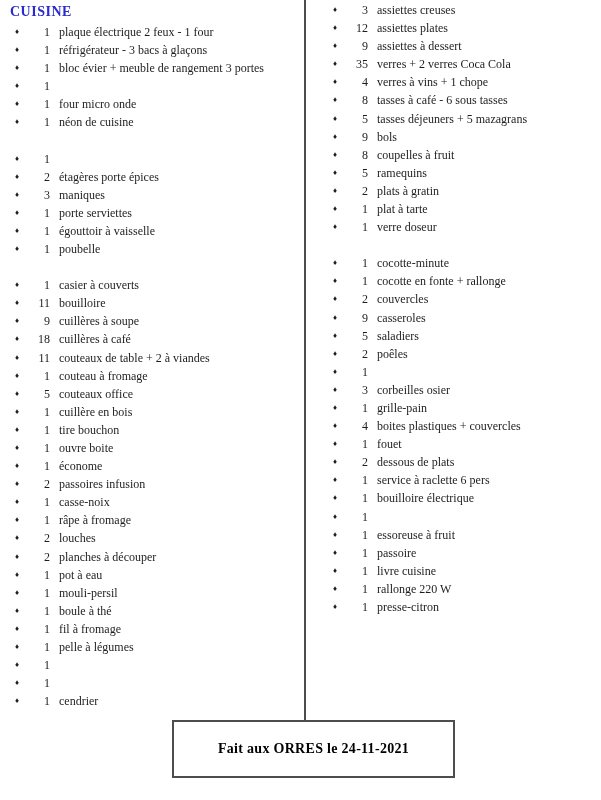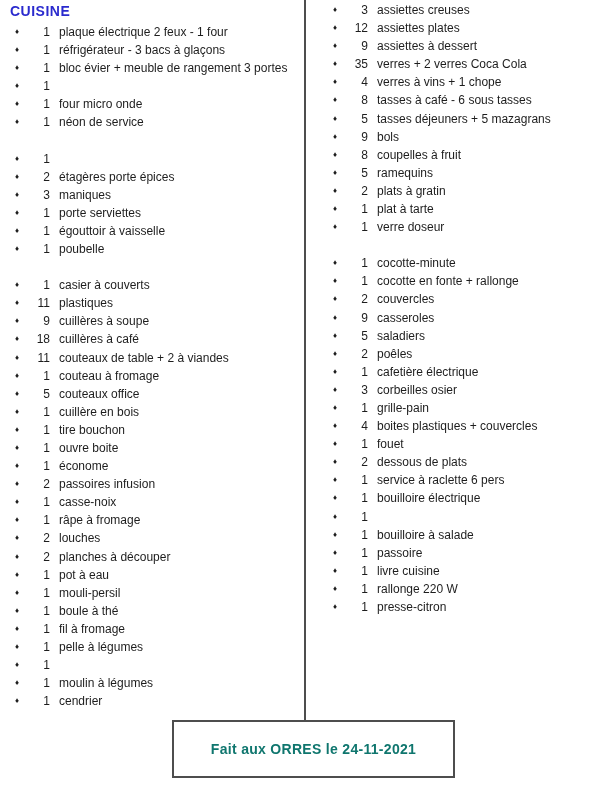--- a/index.html
+++ b/index.html
@@ -5,21 +5,21 @@
   html, body {
     margin: 0;
     padding: 0;
     background: #ffffff;
   }
   .page {
     position: relative;
     width: 601px;
     height: 800px;
     background: #ffffff;
-    font-family: Liberation Sans, sans-serif;
+    font-family: Liberation Serif, serif;
     color: #222222;
     overflow: hidden;
   }
   .divider {
     position: absolute;
     left: 304px;
     top: 0;
     width: 2px;
     height: 721px;
     background: #4d4d4d;
@@ -71,21 +71,21 @@
     box-sizing: border-box;
     border: 2px solid #4d4d4d;
     background: #ffffff;
     display: flex;
     align-items: center;
     justify-content: center;
   }
   .footer-text {
     font-size: 14px;
     font-weight: bold;
-    color: #0f766e;
+    color: #000000;
     letter-spacing: 0.3px;
   }
 </style>
 </head>
 <body>
 
 <div class="page">
 
   <div class="divider"></div>
 
@@ -113,21 +113,21 @@
             <span class="qty">1</span>
           </div>
           <div class="item">
             <span class="bullet">♦</span>
             <span class="qty">1</span>
             <span class="label">four micro onde</span>
           </div>
           <div class="item">
             <span class="bullet">♦</span>
             <span class="qty">1</span>
-            <span class="label">néon de service</span>
+            <span class="label">néon de cuisine</span>
           </div>
         </div>
         <div class="group">
           <div class="item">
             <span class="bullet">♦</span>
             <span class="qty">1</span>
           </div>
           <div class="item">
             <span class="bullet">♦</span>
             <span class="qty">2</span>
@@ -156,21 +156,21 @@
         </div>
         <div class="group">
           <div class="item">
             <span class="bullet">♦</span>
             <span class="qty">1</span>
             <span class="label">casier à couverts</span>
           </div>
           <div class="item">
             <span class="bullet">♦</span>
             <span class="qty">11</span>
-            <span class="label">plastiques</span>
+            <span class="label">bouilloire</span>
           </div>
           <div class="item">
             <span class="bullet">♦</span>
             <span class="qty">9</span>
             <span class="label">cuillères à soupe</span>
           </div>
           <div class="item">
             <span class="bullet">♦</span>
             <span class="qty">18</span>
             <span class="label">cuillères à café</span>
@@ -260,21 +260,20 @@
             <span class="qty">1</span>
             <span class="label">pelle à légumes</span>
           </div>
           <div class="item">
             <span class="bullet">♦</span>
             <span class="qty">1</span>
           </div>
           <div class="item">
             <span class="bullet">♦</span>
             <span class="qty">1</span>
-            <span class="label">moulin à légumes</span>
           </div>
           <div class="item">
             <span class="bullet">♦</span>
             <span class="qty">1</span>
             <span class="label">cendrier</span>
           </div>
         </div>
       </div>
   </div>
 
@@ -374,21 +373,20 @@
             <span class="label">saladiers</span>
           </div>
           <div class="item">
             <span class="bullet">♦</span>
             <span class="qty">2</span>
             <span class="label">poêles</span>
           </div>
           <div class="item">
             <span class="bullet">♦</span>
             <span class="qty">1</span>
-            <span class="label">cafetière électrique</span>
           </div>
           <div class="item">
             <span class="bullet">♦</span>
             <span class="qty">3</span>
             <span class="label">corbeilles osier</span>
           </div>
           <div class="item">
             <span class="bullet">♦</span>
             <span class="qty">1</span>
             <span class="label">grille-pain</span>
@@ -418,21 +416,21 @@
             <span class="qty">1</span>
             <span class="label">bouilloire électrique</span>
           </div>
           <div class="item">
             <span class="bullet">♦</span>
             <span class="qty">1</span>
           </div>
           <div class="item">
             <span class="bullet">♦</span>
             <span class="qty">1</span>
-            <span class="label">bouilloire à salade</span>
+            <span class="label">essoreuse à fruit</span>
           </div>
           <div class="item">
             <span class="bullet">♦</span>
             <span class="qty">1</span>
             <span class="label">passoire</span>
           </div>
           <div class="item">
             <span class="bullet">♦</span>
             <span class="qty">1</span>
             <span class="label">livre cuisine</span>

